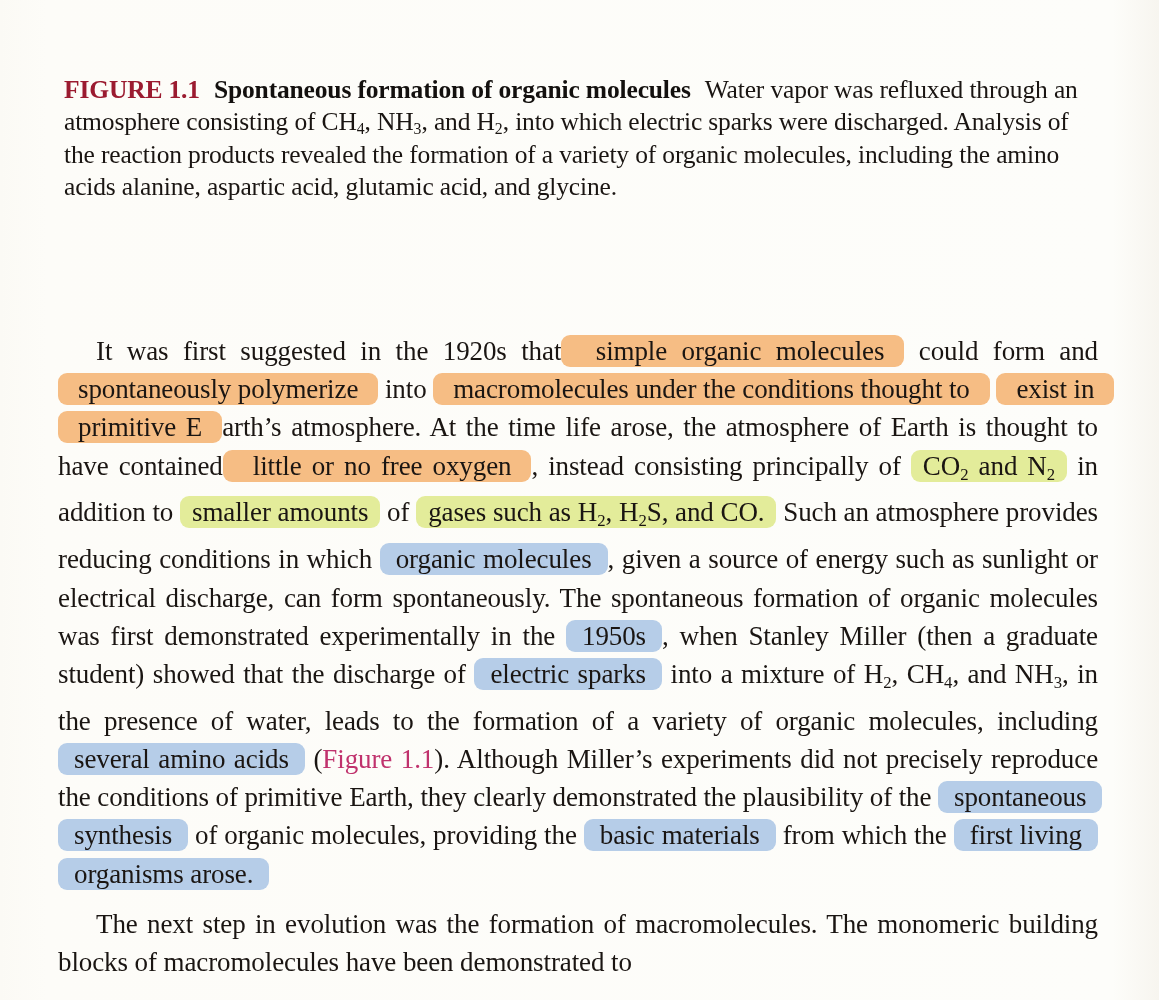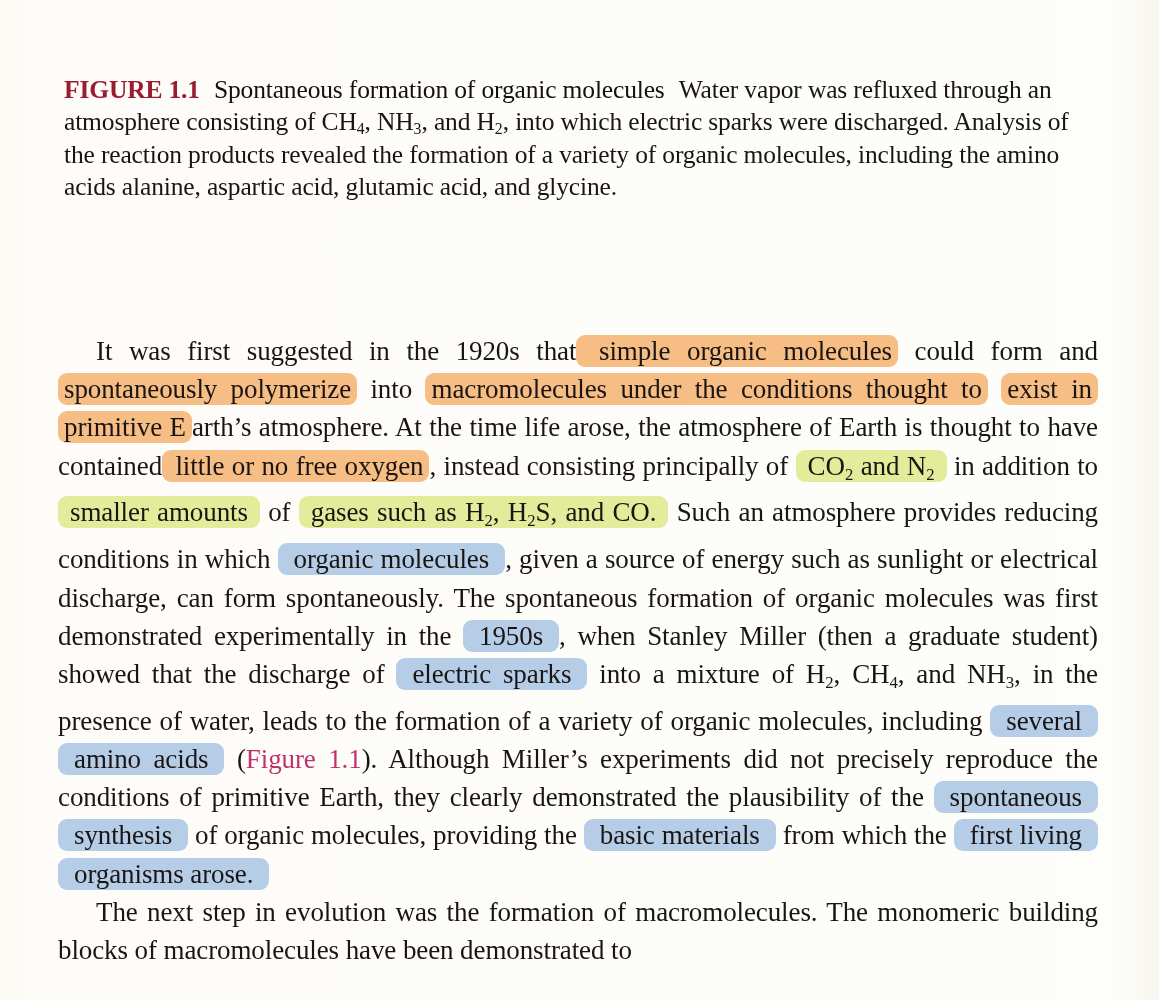--- a/index.html
+++ b/index.html
@@ -30,21 +30,21 @@
     font-size: 25.5px;
     line-height: 1.255;
     letter-spacing: -0.15px;
     text-align: left;
   }
   .caption .figlabel {
     color: #9b1b30;
     font-weight: bold;
   }
   .caption .figtitle {
-    font-weight: normal;
+    font-weight: bold;
     color: #13100e;
   }
   .caption .gap {
     display: inline-block;
     width: 14px;
   }
   .body-text {
     position: absolute;
     left: 58px;
     top: 332px;
@@ -52,32 +52,32 @@
     font-size: 27px;
     line-height: 38.2px;
     letter-spacing: -0.1px;
     text-align: justify;
     text-justify: inter-word;
   }
   .body-text p {
     margin: 0;
   }
   .body-text p + p {
-    margin-top: 0px;
+    margin-top: 12px;
   }
   .indent { padding-left: 0; text-indent: 38px; }
   sub {
     font-size: 0.62em;
     vertical-align: -0.28em;
     letter-spacing: 0;
   }
   .hl-orange {
     background: #f6bd84;
     border-radius: 9px;
-    padding: 1px 6px;
+    padding: 1px 20px;
     box-decoration-break: clone;
     -webkit-box-decoration-break: clone;
   }
   .hl-yellow {
     background: #e3ec9a;
     border-radius: 9px;
     padding: 1px 12px;
     box-decoration-break: clone;
     -webkit-box-decoration-break: clone;
   }

